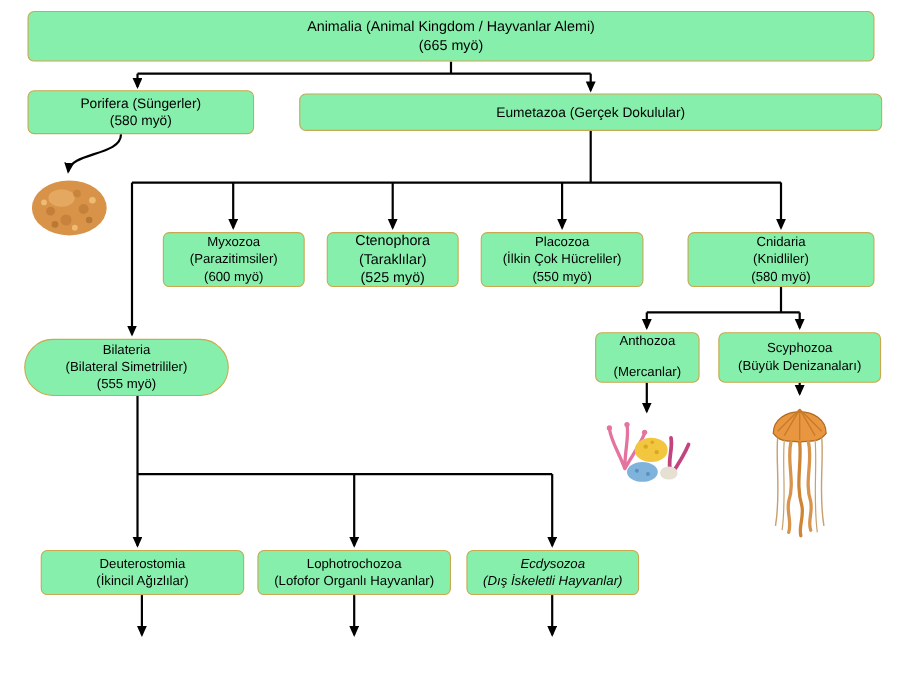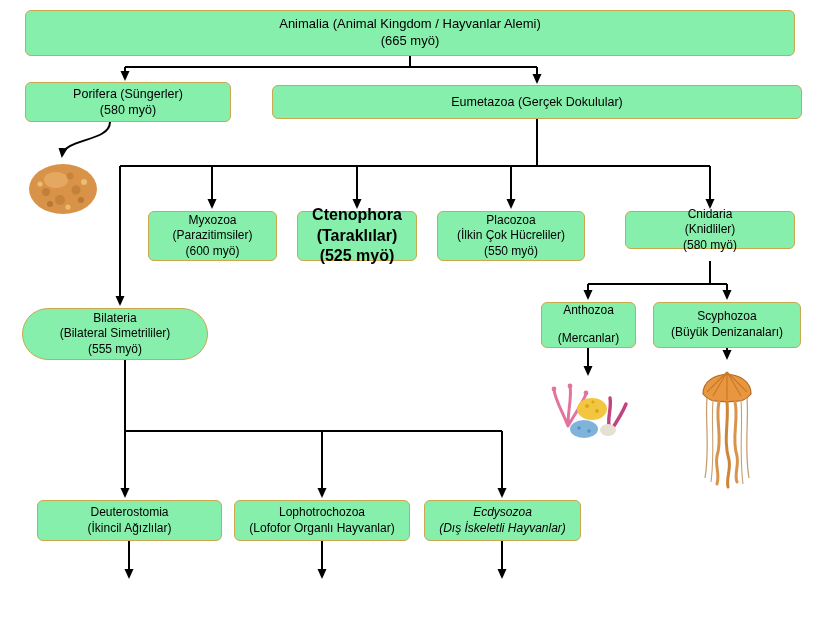--- a/index.html
+++ b/index.html
@@ -94,33 +94,33 @@
   <div class="node" style="left:272px; top:85px; width:530px; height:34px;">
     <span class="ln">Eumetazoa (Gerçek Dokulular)</span>
   </div>
 
   <div class="node" style="left:148px; top:211px; width:129px; height:50px; font-size:12px;">
     <span class="ln">Myxozoa</span>
     <span class="ln">(Parazitimsiler)</span>
     <span class="ln">(600 myö)</span>
   </div>
 
-  <div class="node" style="left:297px; top:211px; width:120px; height:50px; font-size:16px;font-weight:bold;">
+  <div class="node" style="left:297px; top:211px; width:120px; height:50px; font-size:13px;">
     <span class="ln">Ctenophora</span>
     <span class="ln">(Taraklılar)</span>
     <span class="ln">(525 myö)</span>
   </div>
 
   <div class="node" style="left:437px; top:211px; width:148px; height:50px; font-size:12px;text-align:center;">
     <span class="ln">Placozoa</span>
     <span class="ln">(İlkin Çok Hücreliler)</span>
     <span class="ln">(550 myö)</span>
   </div>
 
-  <div class="node" style="left:625px; top:211px; width:170px; height:38px; font-size:12px;">
+  <div class="node" style="left:625px; top:211px; width:170px; height:50px; font-size:12px;">
     <span class="ln">Cnidaria</span>
     <span class="ln">(Knidliler)</span>
     <span class="ln">(580 myö)</span>
   </div>
 
   <div class="node" style="left:22px; top:308px; width:186px; height:52px; font-size:12px;border-radius:26px;">
     <span class="ln">Bilateria</span>
     <span class="ln">(Bilateral Simetrililer)</span>
     <span class="ln">(555 myö)</span>
   </div>

